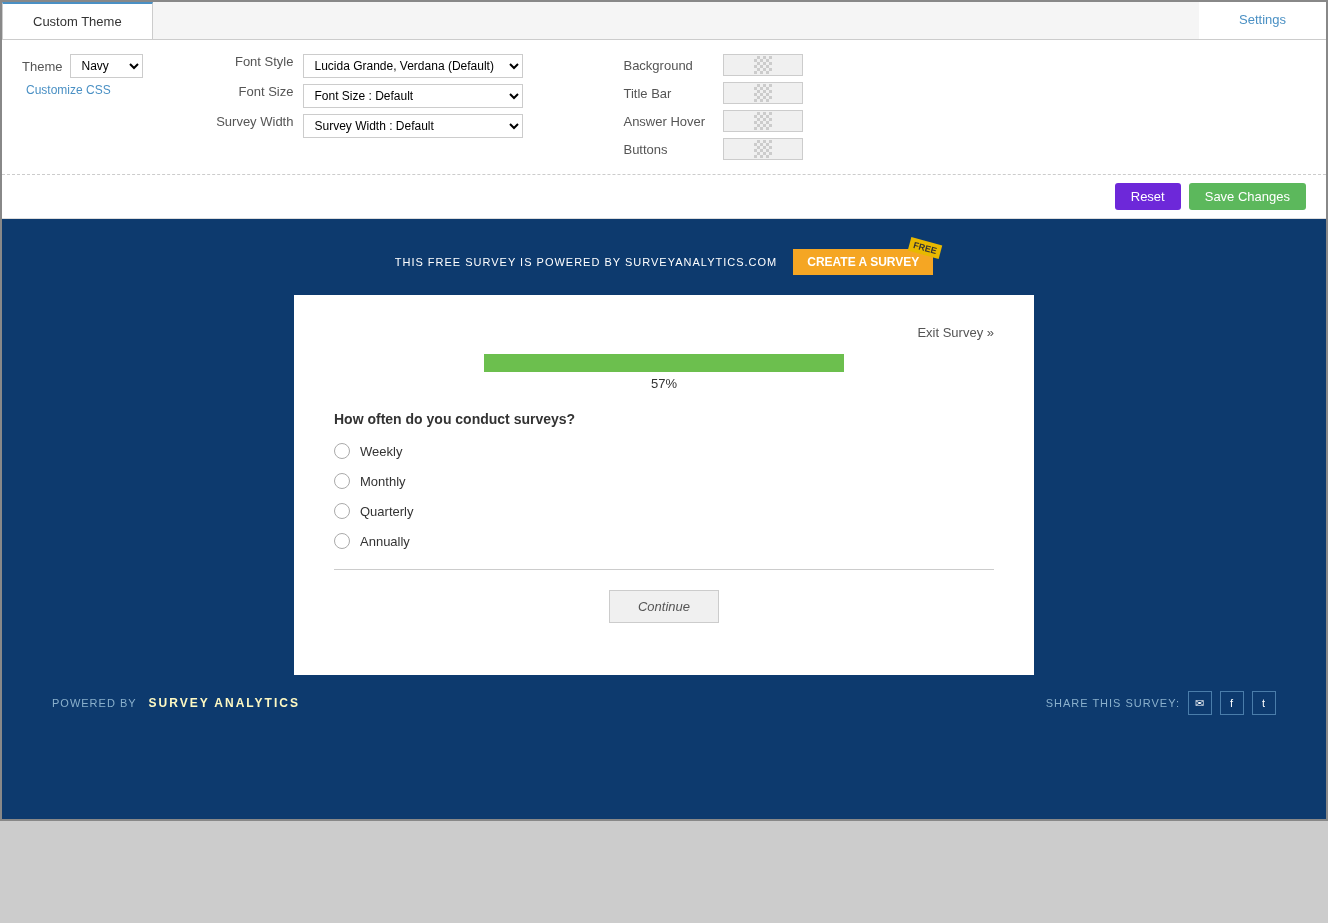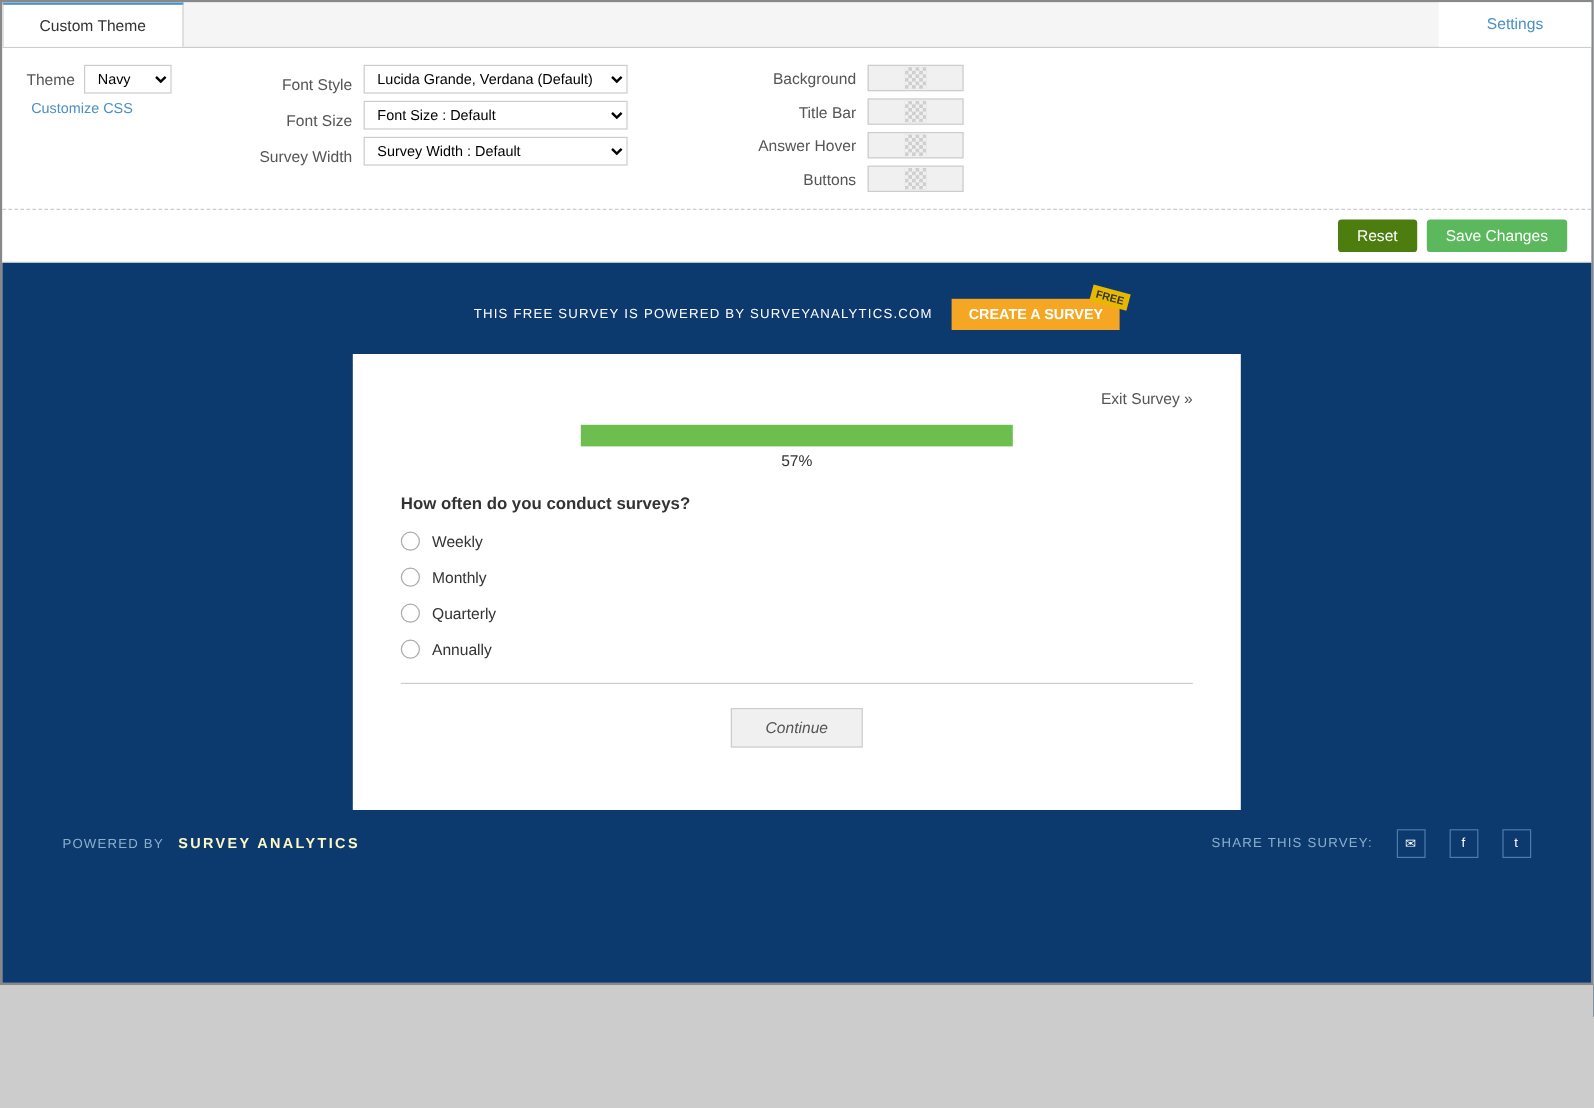--- a/index.html
+++ b/index.html
@@ -97,21 +97,21 @@
 
     .font-group {
       display: flex;
       flex-direction: column;
       gap: 6px;
       margin-left: 40px;
       position: relative;
     }
     .font-row {
       display: flex;
-      align-items: flex-end;
+      align-items: flex-start;
       gap: 10px;
     }
     .font-row-label {
       color: #555;
       font-size: 13px;
       width: 90px;
       text-align: right;
     }
 
     .color-group {
@@ -122,21 +122,20 @@
     }
     .color-row {
       display: flex;
       align-items: center;
       gap: 10px;
     }
     .color-row-label {
       color: #555;
       font-size: 13px;
       width: 90px;
-      text-align: right;
     }
     .color-swatch {
       width: 80px;
       height: 22px;
       border: 1px solid #ccc;
       background: #f0f0f0;
       display: flex;
       align-items: center;
       justify-content: center;
     }
@@ -164,21 +163,21 @@
     .action-bar {
       background: white;
       padding: 8px 20px;
       display: flex;
       justify-content: flex-end;
       gap: 8px;
       border-bottom: 1px solid #ddd;
     }
     .btn-reset {
       padding: 6px 16px;
-      background: #4d7c0f;
+      background: #6d28d9;
       color: white;
       border: none;
       cursor: pointer;
       font-size: 13px;
       border-radius: 3px;
     }
     .btn-save {
       padding: 6px 16px;
       background: #5cb85c;
       color: white;
@@ -330,21 +329,21 @@
       letter-spacing: 1px;
     }
     .powered-by strong {
       color: #fef9c3;
       font-size: 12px;
       letter-spacing: 2px;
     }
     .share-area {
       display: flex;
       align-items: center;
-      gap: 20px;
+      gap: 8px;
       color: #8ab0cc;
       font-size: 11px;
       letter-spacing: 1px;
     }
     .share-icon {
       width: 24px;
       height: 24px;
       border: 1px solid #4a7daa;
       display: flex;
       align-items: center;

